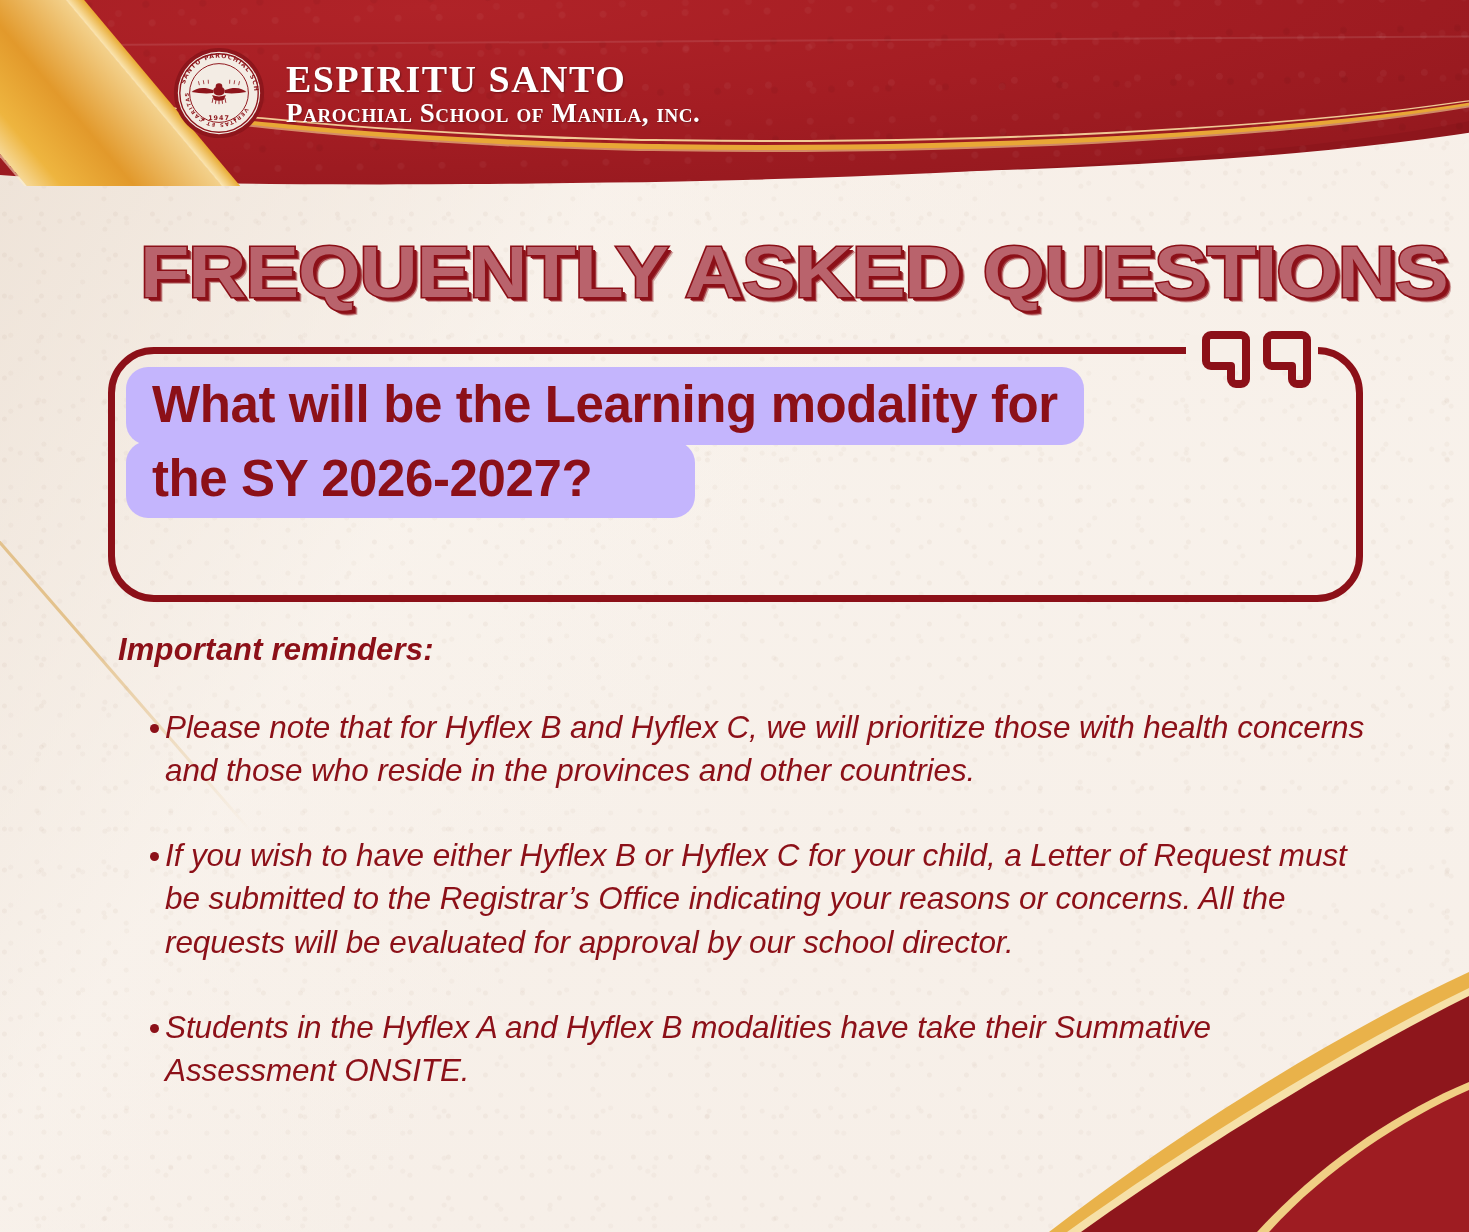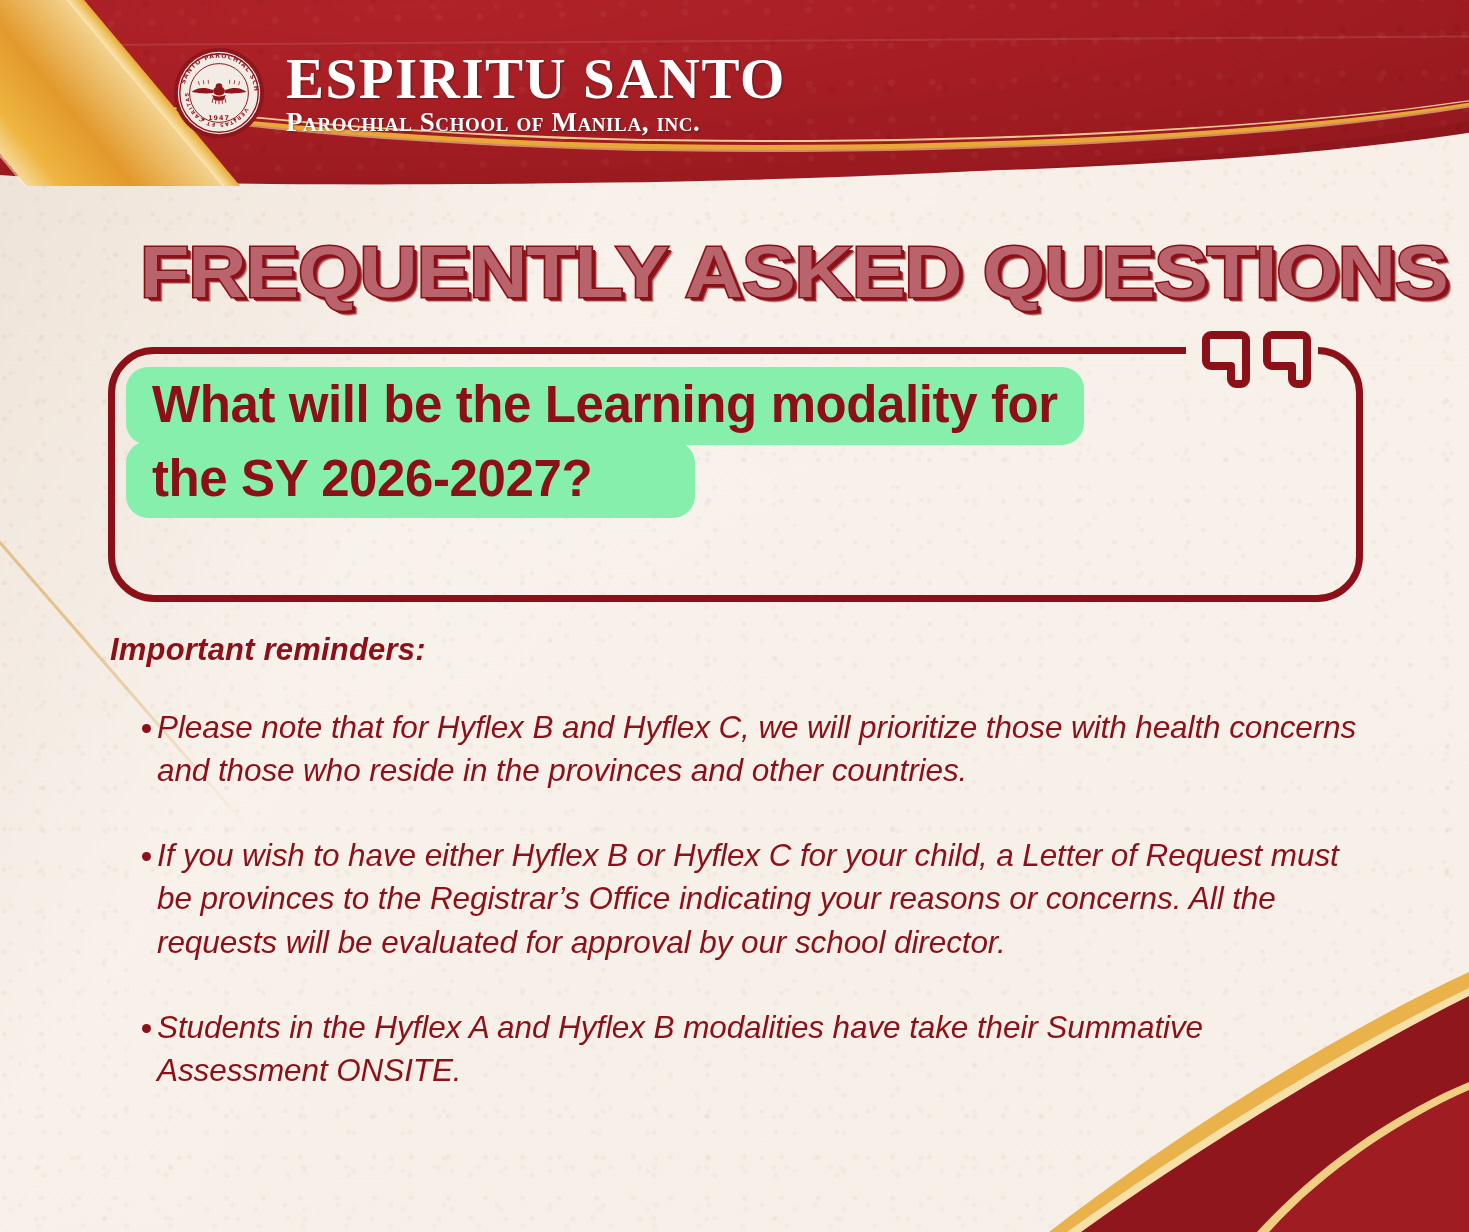--- a/index.html
+++ b/index.html
@@ -130,21 +130,21 @@
   }
   .seal {
     width:98px; height:98px;
     position:relative;
     flex:0 0 auto;
   }
   .brand-text { padding-top:2px; }
   .brand-title {
     font-family:"Liberation Serif", serif;
     font-weight:bold;
-    font-size:57px;
+    font-size:38px;
     letter-spacing:1.5px;
     color:#ffffff;
     line-height:1.0;
     text-shadow:1px 1px 2px rgba(0,0,0,.35);
   }
   .brand-sub {
     font-family:"Liberation Serif", serif;
     font-weight:bold;
     font-size:27px;
     letter-spacing:.6px;
@@ -197,21 +197,21 @@
   }
   .qhighlights {
     position:absolute;
     left:18px; top:20px;
     width:1222px;
     z-index:3;
   }
   .qline {
     display:block;
     width:fit-content;
-    background:#86efac;
+    background:#c4b5fd;
     border-radius:22px;
     padding:11px 26px 13px 26px;
     margin-bottom:-4px;
   }
   .qline span {
     font-family:"Liberation Sans", sans-serif;
     font-weight:bold;
     font-size:51px;
     line-height:1.05;
     color:#8c1018;
@@ -224,21 +224,21 @@
   .quotes {
     position:absolute;
     left:1202px; top:330px;
     z-index:25;
     display:flex; gap:13px;
   }
 
   
   .reminders {
     position:absolute;
-    left:110px; top:632px;
+    left:118px; top:632px;
     width:1300px;
     z-index:20;
   }
   .reminders-heading {
     font-family:"Liberation Sans", sans-serif;
     font-weight:bold;
     font-style:italic;
     font-size:31px;
     color:#8c1018;
     letter-spacing:.2px;
@@ -366,21 +366,21 @@
 
   <div class="reminders">
     <div class="reminders-heading">Important reminders:</div>
     <div class="bullets">
       <div class="bullet">
         <div class="bullet-dot"></div>
         <div class="bullet-text">Please note that for Hyflex B and Hyflex C, we will prioritize those with health concerns and those who reside in the provinces and other countries.</div>
       </div>
       <div class="bullet">
         <div class="bullet-dot"></div>
-        <div class="bullet-text">If you wish to have either Hyflex B or Hyflex C for your child, a Letter of Request must be provinces to the Registrar’s Office indicating your reasons or concerns. All the requests will be evaluated for approval by our school director.</div>
+        <div class="bullet-text">If you wish to have either Hyflex B or Hyflex C for your child, a Letter of Request must be submitted to the Registrar’s Office indicating your reasons or concerns. All the requests will be evaluated for approval by our school director.</div>
       </div>
       <div class="bullet">
         <div class="bullet-dot"></div>
         <div class="bullet-text">Students in the Hyflex A and Hyflex B modalities have take their Summative Assessment ONSITE.</div>
       </div>
     </div>
   </div>
 
   <div class="corner-br">
     <svg width="480" height="300" viewBox="0 0 480 300" aria-hidden="true">

